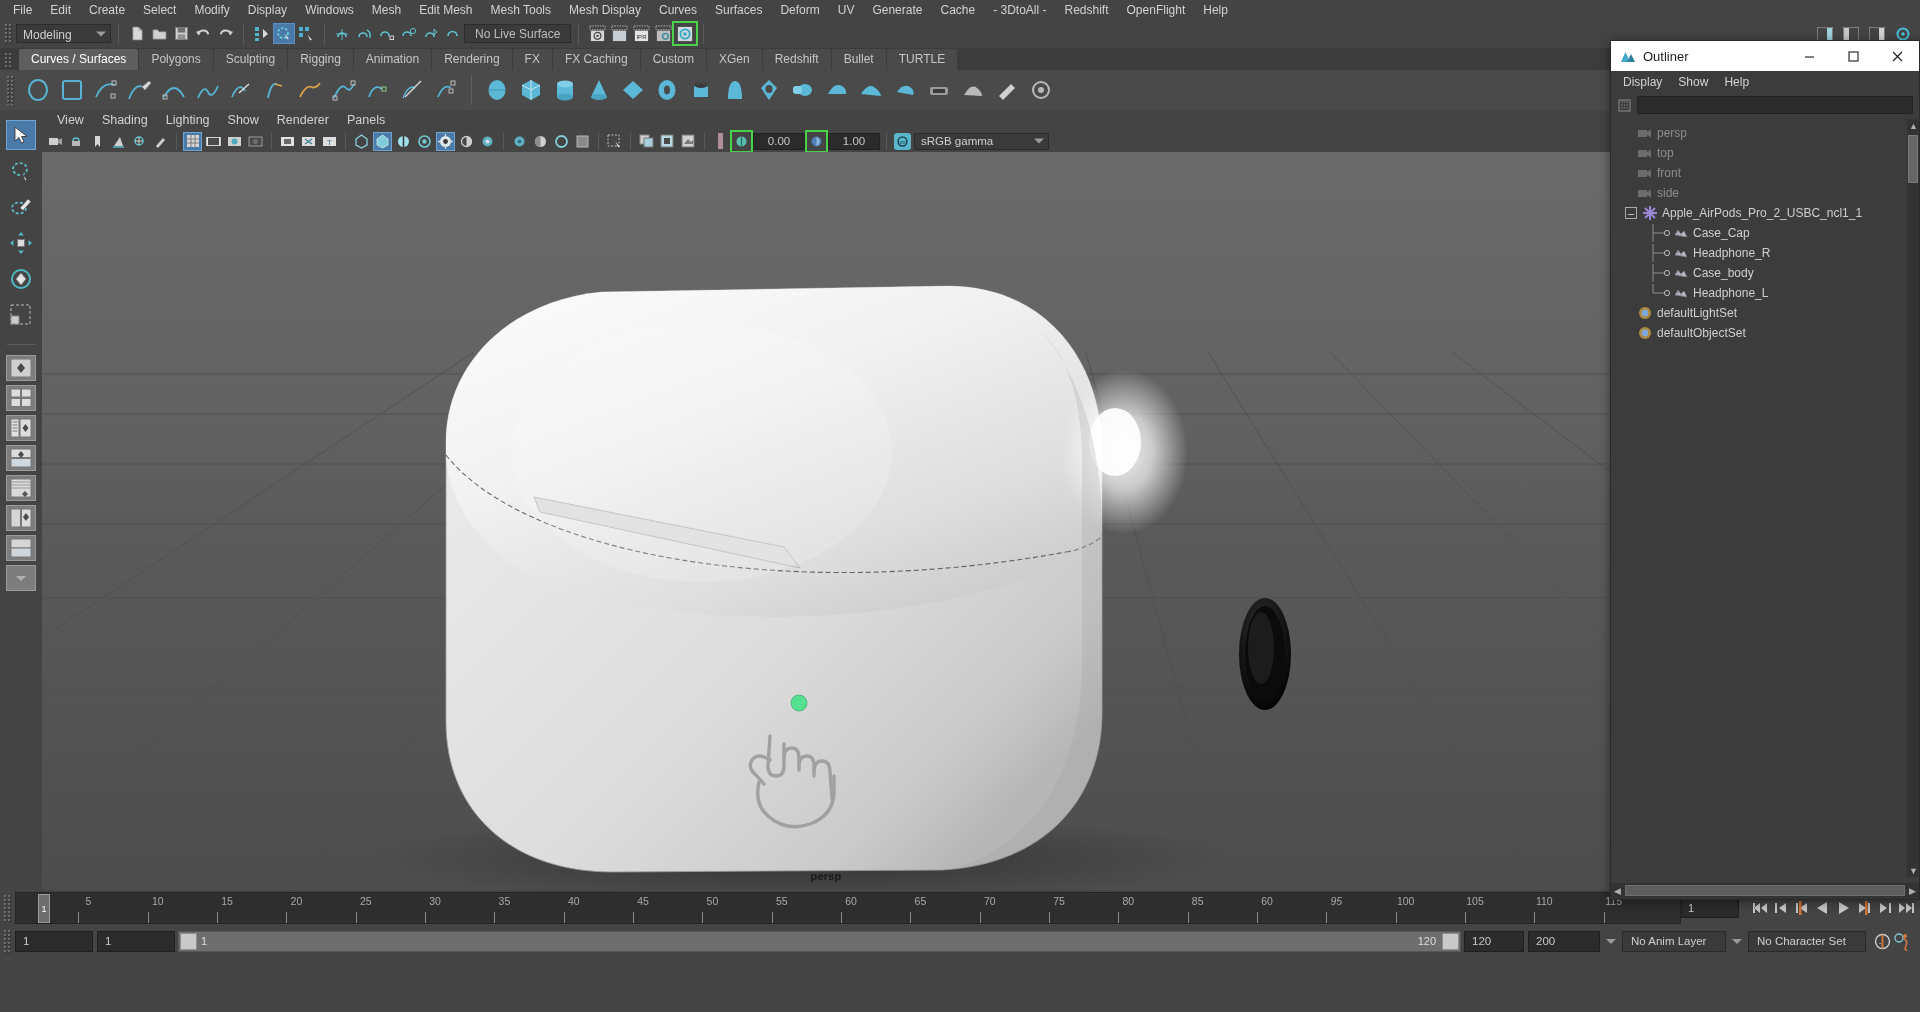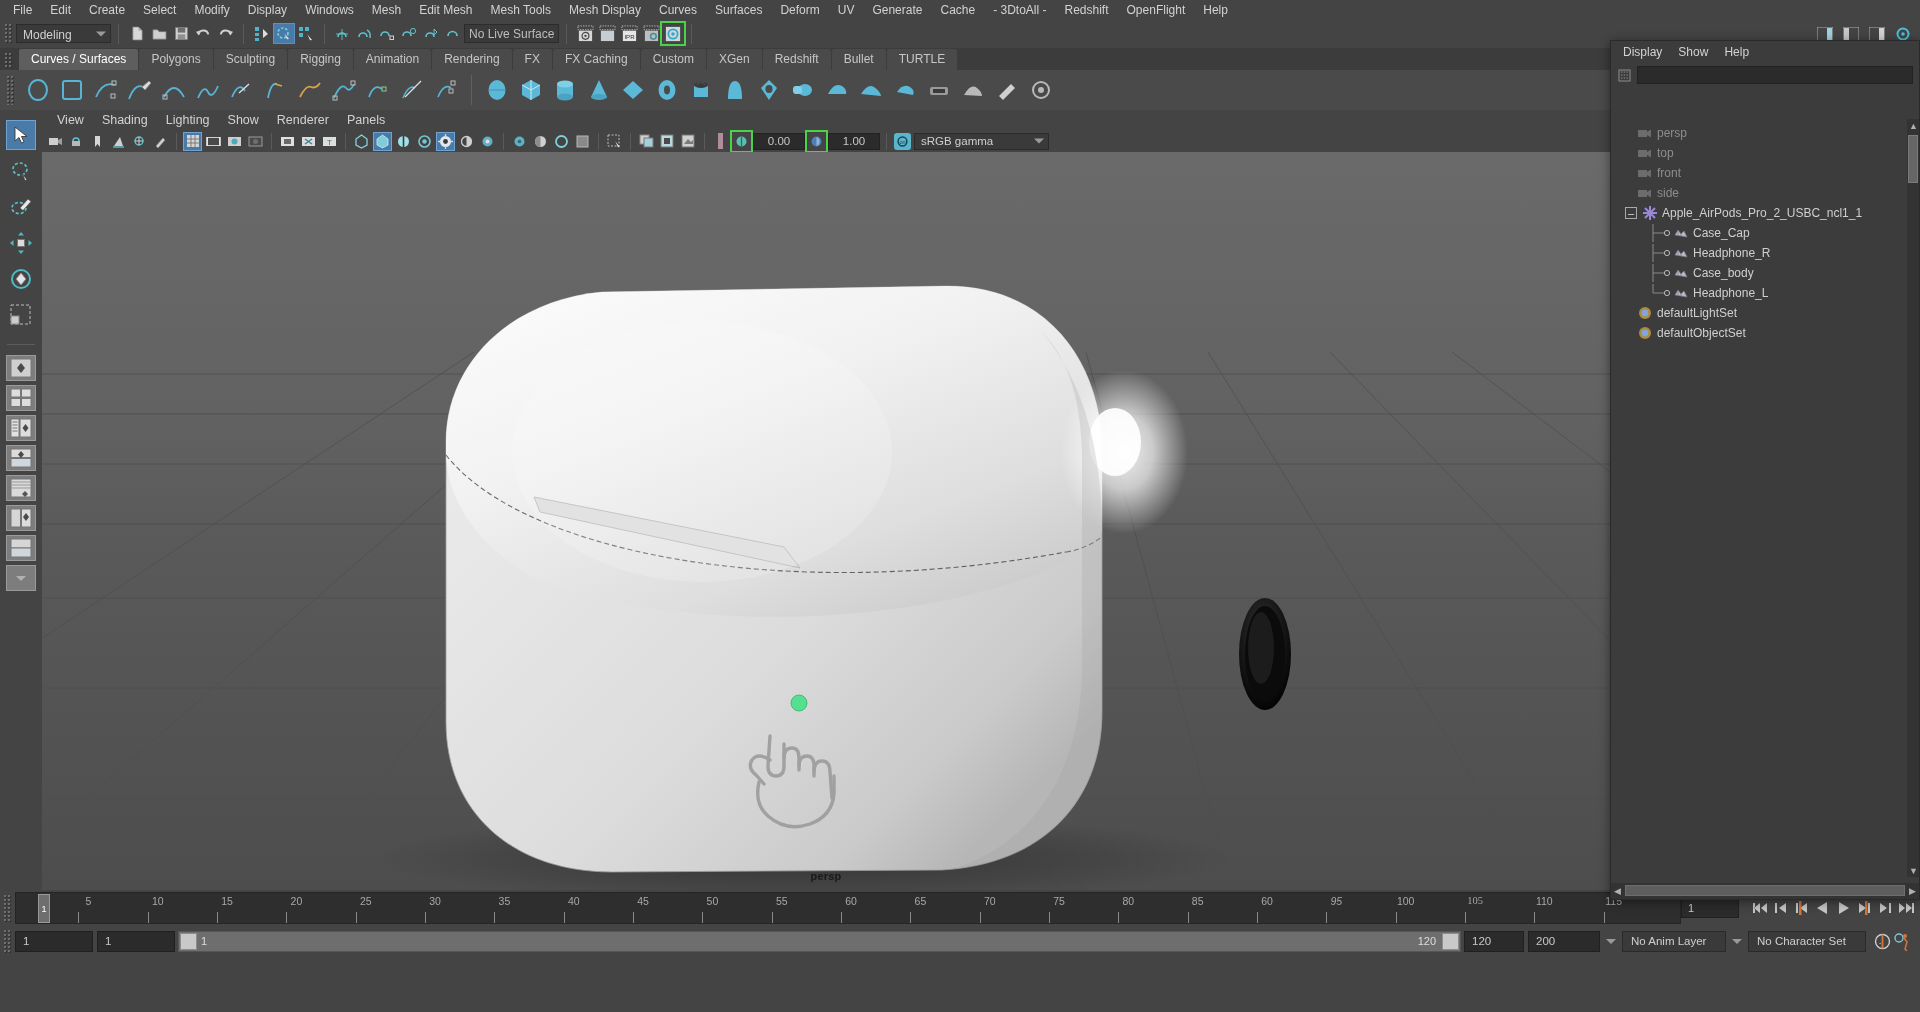--- a/index.html
+++ b/index.html
@@ -49,21 +49,21 @@
   }
   .sep { width:1px; height:20px; background:#5a5a5a; margin:0 7px; flex:none; }
   .tbtn {
     width:22px;height:21px;flex:none;display:flex;align-items:center;justify-content:center;
     position:relative;
   }
   .tbtn.on { background:#4a7aa8; border:1px solid #5b90c4; }
   .tbtn.grn { outline:2px solid #4ad24a; }
   .lsurf {
     height:19px; background:#3a3a3a; border:1px solid #2c2c2c;
-    display:flex;align-items:center; padding:0 4px; color:#bdbdbd; font-size:12px; flex:none;
+    display:flex;align-items:center; padding:0 10px; color:#bdbdbd; font-size:12px; flex:none;
   }
 
   
   .shelftabs {
     position:absolute; left:0; top:48px; width:1920px; height:22px;
     background:#3c3c3c; display:flex; align-items:flex-end; padding-left:4px;
   }
   .shelftabs .grip { height:16px; margin-right:6px; margin-bottom:2px; }
   .stab {
     padding:3px 12px 3px 12px; font-size:12px; color:#c6c6c6;
@@ -1077,21 +1077,21 @@
         <div class="tlabel" style="left: 1112.38px;">80</div>
         <div class="tick" style="left: 1171.71px;"></div>
         <div class="tlabel" style="left: 1181.71px;">85</div>
         <div class="tick" style="left: 1241.03px;"></div>
         <div class="tlabel" style="left: 1251.03px;">60</div>
         <div class="tick" style="left: 1310.36px;"></div>
         <div class="tlabel" style="left: 1320.36px; font-style: italic;">95</div>
         <div class="tick" style="left: 1379.69px;"></div>
         <div class="tlabel" style="left: 1389.69px;">100</div>
         <div class="tick" style="left: 1449.02px;"></div>
-        <div class="tlabel" style="left: 1459.02px; font-family: Liberation Serif, serif;">105</div>
+        <div class="tlabel" style="left: 1459.02px;">105</div>
         <div class="tick" style="left: 1518.34px;"></div>
         <div class="tlabel" style="left: 1528.34px;">110</div>
         <div class="tick" style="left: 1587.67px;"></div>
         <div class="tlabel" style="left: 1597.67px;">115</div>
       </div>
     <div class="curfld">
       <span>1</span>
     </div>
     <div class="playctl">
       <div class="pbtn">
@@ -1183,20 +1183,45 @@
           <path d="M11 6 l3 4 l-2 7 l2 2" stroke="#d4763a" stroke-width="1.5" fill="none"></path>
           <circle cx="12" cy="4" r="2" fill="#d4763a"></circle>
         </svg>
       </div>
     <div style="width:8px;flex:none;"></div>
   </div>
 
 
 
   <div class="outliner">
+    <div class="ol-title">
+      <svg width="17" height="17" viewBox="0 0 17 17">
+          <rect x="0" y="0" width="17" height="17" fill="#ffffff"></rect>
+          <path d="M2 14 L6.5 4 L11 14z" fill="#3fa9c9"></path>
+          <path d="M8 14 L12 6 L16 14z" fill="#2b7f9c"></path>
+        </svg>
+      <span class="ttxt">Outliner</span>
+      <div class="ol-wbtns">
+        <div class="ol-wbtn">
+            <svg width="11" height="11" viewBox="0 0 11 11">
+              <path d="M1 6 h9" stroke="#1a1a1a" stroke-width="1.1"></path>
+            </svg>
+          </div>
+        <div class="ol-wbtn">
+            <svg width="11" height="11" viewBox="0 0 11 11">
+              <rect x="1" y="1" width="9" height="9" fill="none" stroke="#1a1a1a" stroke-width="1.1"></rect>
+            </svg>
+          </div>
+        <div class="ol-wbtn close">
+            <svg width="11" height="11" viewBox="0 0 11 11">
+              <path d="M1 1 L10 10 M10 1 L1 10" stroke="#1a1a1a" stroke-width="1.1"></path>
+            </svg>
+          </div>
+      </div>
+    </div>
 
     <div class="ol-menu" id="olmenu">
         <div class="mi">Display</div>
         <div class="mi">Show</div>
         <div class="mi">Help</div>
       </div>
 
     <div class="ol-search">
       <svg width="15" height="15" viewBox="0 0 15 15">
           <rect x="2" y="2" width="11" height="11" fill="none" stroke="#8d8d8d"></rect>

